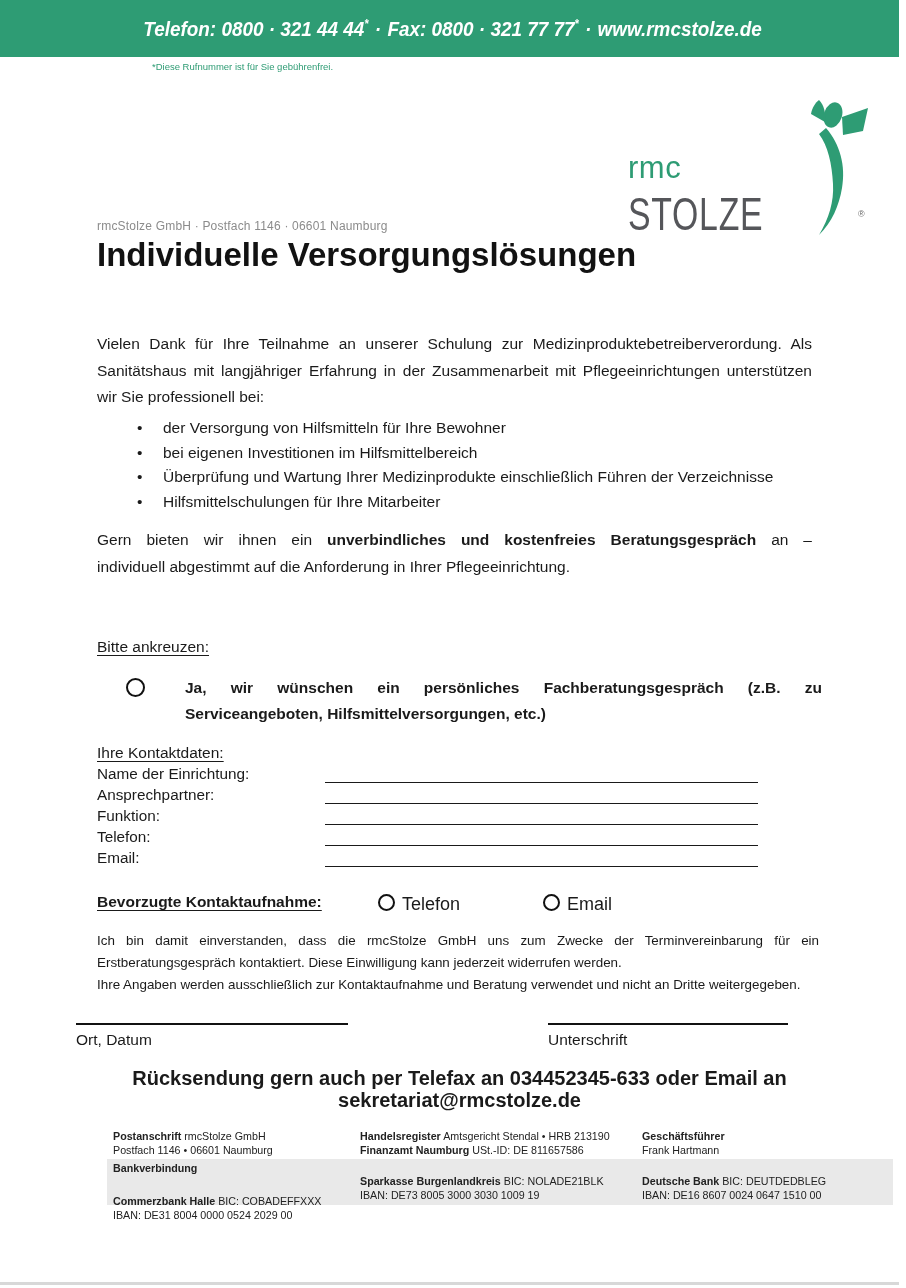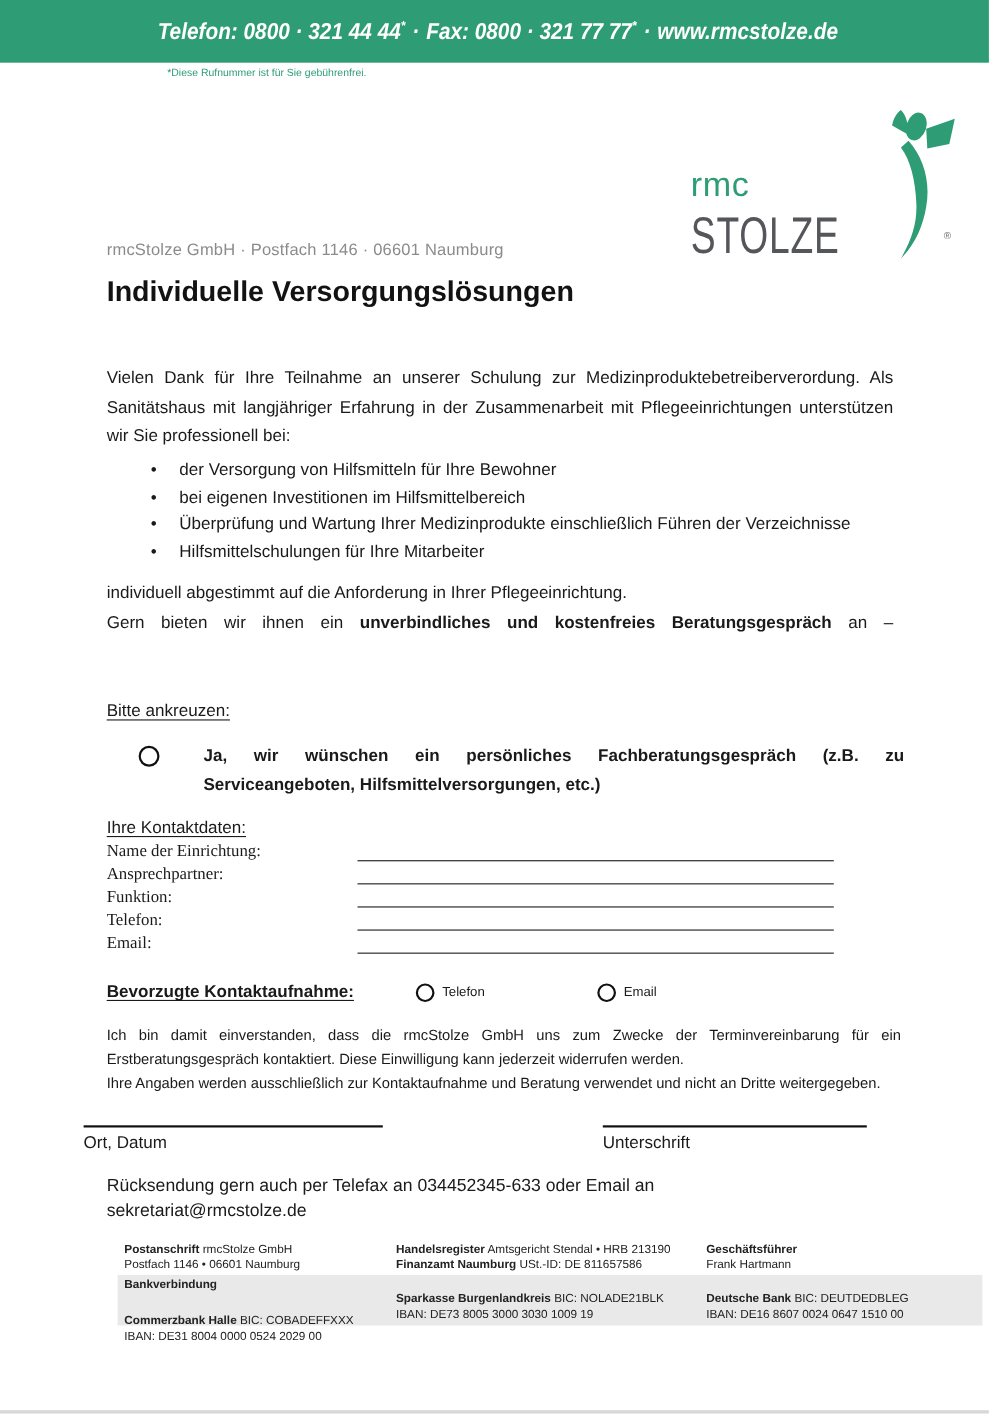--- a/index.html
+++ b/index.html
@@ -15,57 +15,57 @@
   .hsep{padding:0 7px;}
   .header-footnote{left:152px;top:61px;font-size:9.5px;color:#2E9C74;}
   
   .logo-text{left:628px;top:150px;display:flex;align-items:baseline;flex-direction:column;}
   .logo-rmc{font-size:31px;color:#2E9C74;letter-spacing:.5px;}
   .logo-stolze{font-size:47px;color:#55565A;display:inline-block;transform:scaleX(.72);
                transform-origin:0 100%;letter-spacing:1px;font-weight:400;}
   .logo-figure{left:795px;top:100px;}
   .logo-reg{left:858px;top:209px;font-size:9px;color:#6b6b6b;}
   
-  .sender{left:97px;top:219px;font-size:15px;color:#8B8B8B;letter-spacing:.2px;}
-  .title{left:97px;top:250px;font-size:26px;font-weight:bold;line-height:31px;color:#121212;}
+  .sender{left:97px;top:219px;font-size:12px;color:#8B8B8B;letter-spacing:.2px;}
+  .title{left:97px;top:239px;font-size:33px;font-weight:bold;line-height:31px;color:#121212;}
   
   .bodytext{font-size:15.5px;line-height:26.5px;}
   .intro{left:97px;top:331px;width:715px;text-align:justify;}
   .bullets{left:137px;top:417px;width:690px;}
   .bullet-row{display:flex;line-height:21px;margin-bottom:3.5px;}
   .bullet-dot{width:26px;flex:0 0 26px;}
   .para-block{left:97px;top:527px;width:715px;}
   .m0{margin:0;}
   .just{text-align:justify;}
   .forcejust{text-align:justify;text-align-last:justify;}
   .ul{text-decoration:underline;text-underline-offset:3px;}
   .sec-heading{font-size:15.5px;}
   .bitte{left:97px;top:638px;}
   
   .radio{border:2px solid #111;border-radius:50%;background:#fff;box-sizing:border-box;}
   .radio-big{left:126px;top:678px;width:19px;height:19px;}
   .option-text{left:185px;top:675px;width:637px;font-weight:bold;font-size:15.5px;line-height:26px;}
   
   .kontakt-heading{left:97px;top:744px;}
-  .field-label{font-size:15.3px;font-family:Liberation Serif, serif;}
+  .field-label{font-size:15.3px;}
   .field-input{position:absolute;left:325px;width:433px;height:16px;border:none;
                border-bottom:1.5px solid #1a1a1a;background:transparent;outline:none;
                font:14px "Liberation Sans",sans-serif;padding:0;}
   
   .pref-heading{left:97px;top:893px;font-weight:bold;}
   .radio-small{width:17px;height:17px;}
-  .pref-label{font-size:12px;}
+  .pref-label{font-size:18px;}
   
   .consent{left:97px;top:930px;width:722px;font-size:13.4px;line-height:21.8px;}
   
   .sig-rule{height:2px;background:#111;}
   .sig-label{font-size:15.5px;}
   
-  .return-note{left:97px;top:1068px;width:725px;font-weight:normal;
-               font-size:16px;line-height:21.5px;}
+  .return-note{left:97px;top:1068px;width:725px;text-align:center;font-weight:bold;
+               font-size:20px;line-height:21.5px;}
   
   .footer-col{font-size:10.7px;line-height:13.5px;color:#222;}
   .band{left:107px;top:1159px;width:786px;height:46px;background:#E9E9E9;}
   .bottom-rule{left:0;top:1282px;width:906px;height:3px;background:#D8D8D8;}
   b{font-weight:bold;}
 </style>
 </head>
 <body>
 
 <div class="page">
@@ -112,22 +112,22 @@
         <span class="bullet-dot">•</span>
         <span>Überprüfung und Wartung Ihrer Medizinprodukte einschließlich Führen der Verzeichnisse</span>
       </div>
     <div class="bullet-row">
         <span class="bullet-dot">•</span>
         <span>Hilfsmittelschulungen für Ihre Mitarbeiter</span>
       </div>
   </div>
 
   <div class="abs bodytext para-block">
+    <p class="m0 forcejust"><span>Gern bieten wir ihnen ein </span><b>unverbindliches und kostenfreies Beratungsgespräch</b><span> an –</span></p>
     <p class="m0">individuell abgestimmt auf die Anforderung in Ihrer Pflegeeinrichtung.</p>
-    <p class="m0 forcejust"><span>Gern bieten wir ihnen ein </span><b>unverbindliches und kostenfreies Beratungsgespräch</b><span> an –</span></p>
   </div>
 
   <div class="abs sec-heading ul bitte">Bitte ankreuzen:</div>
 
   <div class="abs radio radio-big" role="radio" aria-checked="false"></div>
   <div class="abs option-text">
     <div class="forcejust">Ja, wir wünschen ein persönliches Fachberatungsgespräch (z.B. zu</div>
     <div>Serviceangeboten, Hilfsmittelversorgungen, etc.)</div>
   </div>
 

